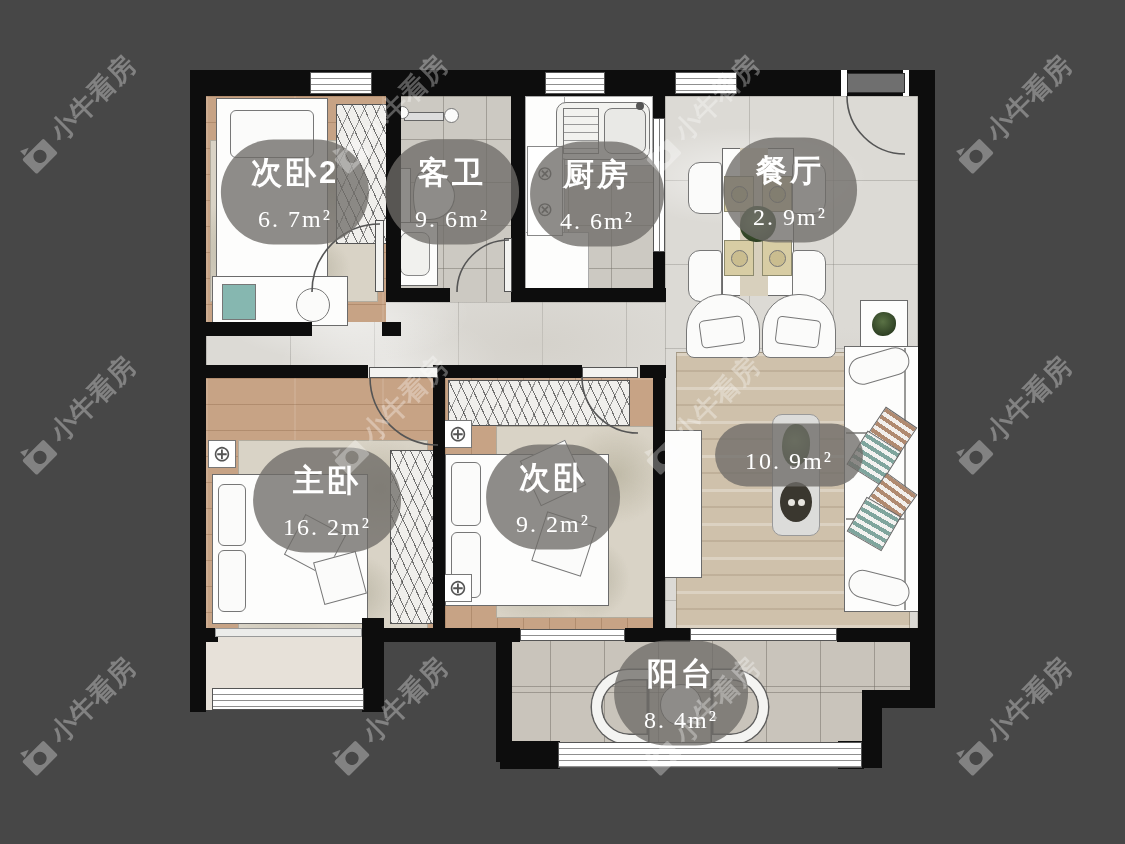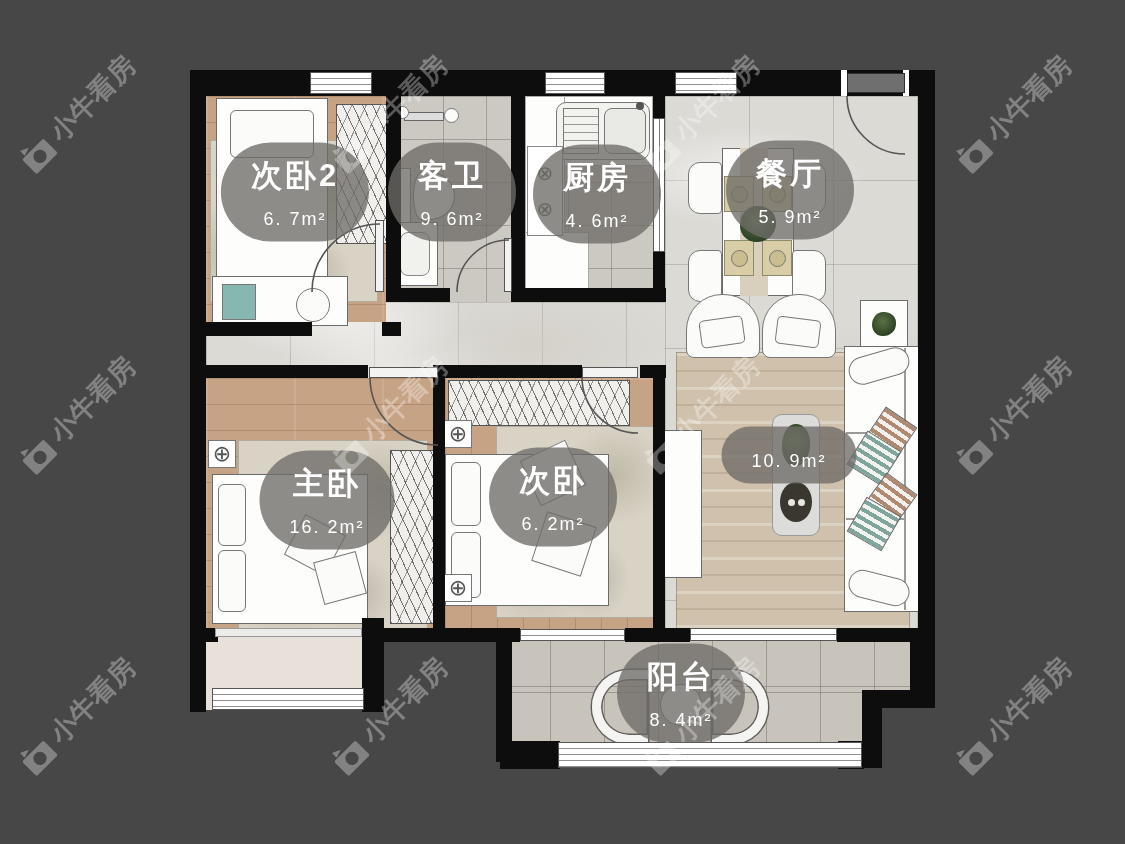--- a/index.html
+++ b/index.html
@@ -60,21 +60,21 @@
   .arcL{z-index:6;border:9px solid #f4f4f2;border-right:none;border-radius:44px 0 0 44px;
         box-shadow:0 0 0 1.5px #5f5f5f, inset 0 0 0 1.5px #5f5f5f;}
   .arcR{z-index:6;border:9px solid #f4f4f2;border-left:none;border-radius:0 44px 44px 0;
         box-shadow:0 0 0 1.5px #5f5f5f, inset 0 0 0 1.5px #5f5f5f;}
   .tray{z-index:7;background:#3a372f;border-radius:50%;display:flex;align-items:center;justify-content:center;gap:3px;}
   .tray i{width:7px;height:7px;border-radius:50%;background:#e8e6e0;}
   
   .pill{z-index:30;transform:translate(-50%,-50%);background:rgba(110,108,104,.78);
         border-radius:70px;text-align:center;color:#fff;padding:12px 30px;white-space:nowrap;}
   .pill-name{font-size:31px;font-weight:bold;letter-spacing:3px;}
-  .pill-area{font-size:18px;margin-top:12px;letter-spacing:2px;}
+  .pill-area{font-size:24px;margin-top:12px;letter-spacing:2px;font-family:Liberation Serif, serif;}
   
   .wm{z-index:40;display:flex;align-items:center;gap:7px;color:rgba(255,255,255,.32);
       transform:translate(-50%,-50%) rotate(-45deg);font-weight:bold;font-size:27px;
       white-space:nowrap;pointer-events:none;}
   .wm svg{flex:0 0 auto;}
   
   #arcs{position:absolute;left:0;top:0;z-index:14;pointer-events:none;}
   .sofa-line{background:#9a9a98;z-index:6;}
 </style>
 </head>
@@ -249,29 +249,29 @@
   <div class="abs pill" style="left:452px;top:192px">
     <div class="pill-name">客卫</div>
     <div class="pill-area">9. 6m²</div>
   </div>
   <div class="abs pill" style="left:597px;top:194px">
     <div class="pill-name">厨房</div>
     <div class="pill-area">4. 6m²</div>
   </div>
   <div class="abs pill" style="left:790px;top:190px">
     <div class="pill-name">餐厅</div>
-    <div class="pill-area">5. 9m²</div>
+    <div class="pill-area">2. 9m²</div>
   </div>
   <div class="abs pill" style="left:327px;top:500px">
     <div class="pill-name">主卧</div>
     <div class="pill-area">16. 2m²</div>
   </div>
   <div class="abs pill" style="left:553px;top:497px">
     <div class="pill-name">次卧</div>
-    <div class="pill-area">6. 2m²</div>
+    <div class="pill-area">9. 2m²</div>
   </div>
   <div class="abs pill" style="left:789px;top:455px">
     <div class="pill-area">10. 9m²</div>
   </div>
   <div class="abs pill" style="left:681px;top:693px">
     <div class="pill-name">阳台</div>
     <div class="pill-area">8. 4m²</div>
   </div>
 
   <div class="abs wm" style="left:78px;top:113px">

